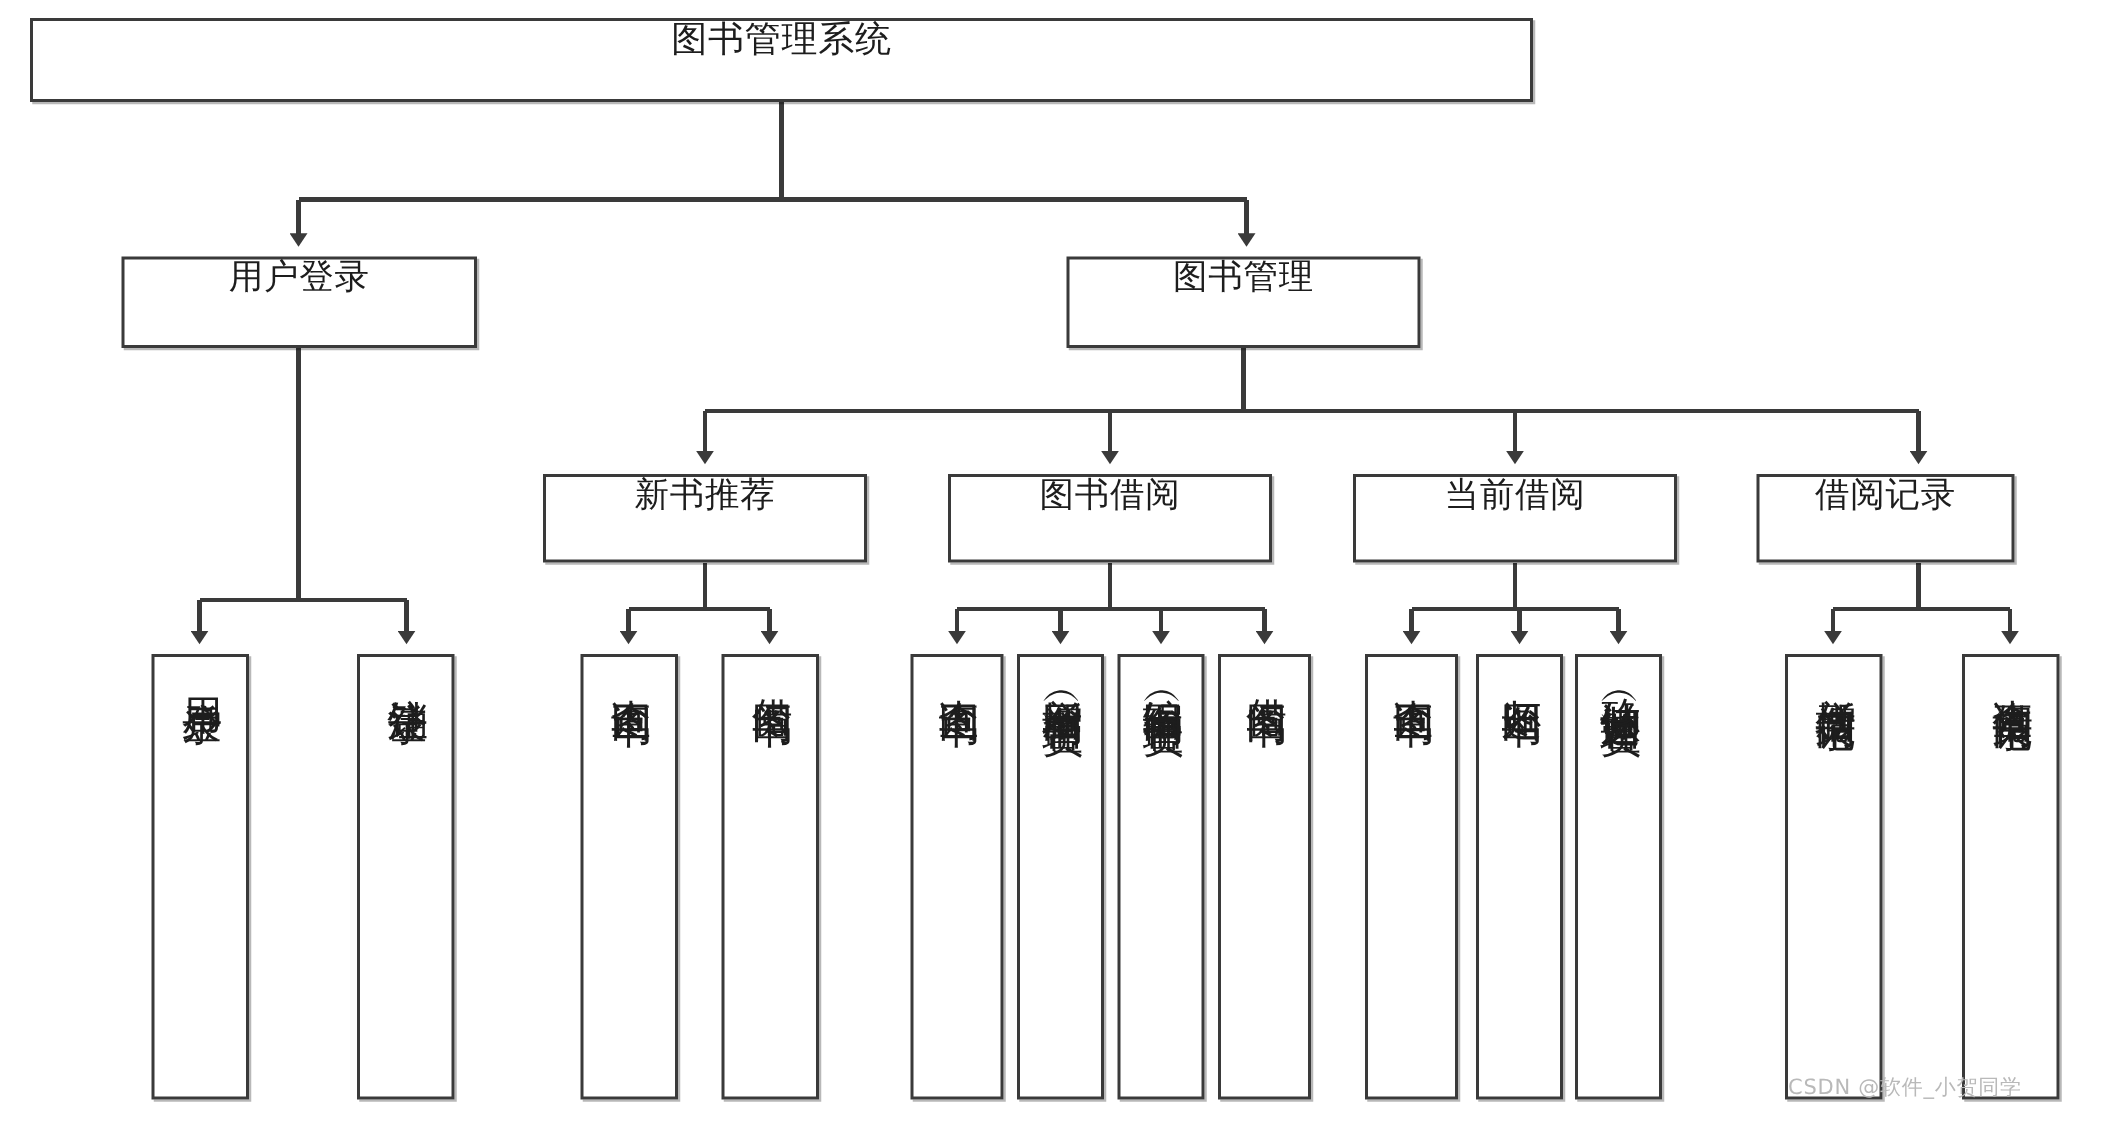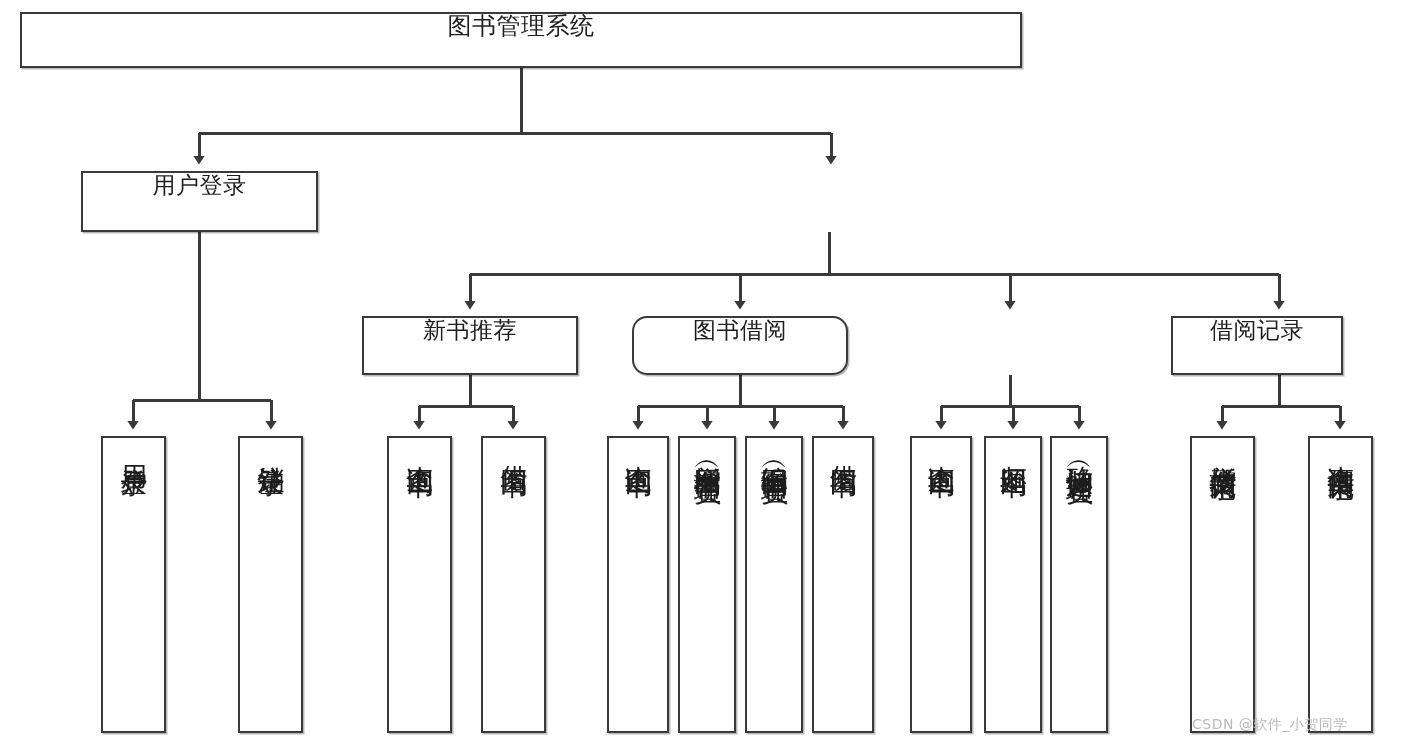--- a/index.html
+++ b/index.html
@@ -125,26 +125,32 @@
     </g>
   </svg>
 
   <div class="node h root" style="left:20px; top:12px; width:1002px; height:56px;">
     <span class="lbl">图书管理系统</span>
   </div>
 
   <div class="node h" style="left:81px; top:171px; width:237px; height:61px;">
     <span class="lbl">用户登录</span>
   </div>
+  <div class="node h" style="left:711px; top:171px; width:236px; height:61px;">
+    <span class="lbl">图书管理</span>
+  </div>
 
   <div class="node h" style="left:362px; top:316px; width:216px; height:59px;">
     <span class="lbl">新书推荐</span>
   </div>
-  <div class="node h" style="left:632px; top:316px; width:216px; height:59px;border-radius:15px;">
+  <div class="node h" style="left:632px; top:316px; width:216px; height:59px;">
     <span class="lbl">图书借阅</span>
+  </div>
+  <div class="node h" style="left:902px; top:316px; width:216px; height:59px;">
+    <span class="lbl">当前借阅</span>
   </div>
   <div class="node h" style="left:1171px; top:316px; width:172px; height:59px;">
     <span class="lbl">借阅记录</span>
   </div>
 
   <div class="node v" style="left:101px; top:436px; width:65px; height:297px;">
     <span class="lbl">用户登录</span>
   </div>
   <div class="node v" style="left:238px; top:436px; width:65px; height:297px;">
     <span class="lbl">注销登录</span>

